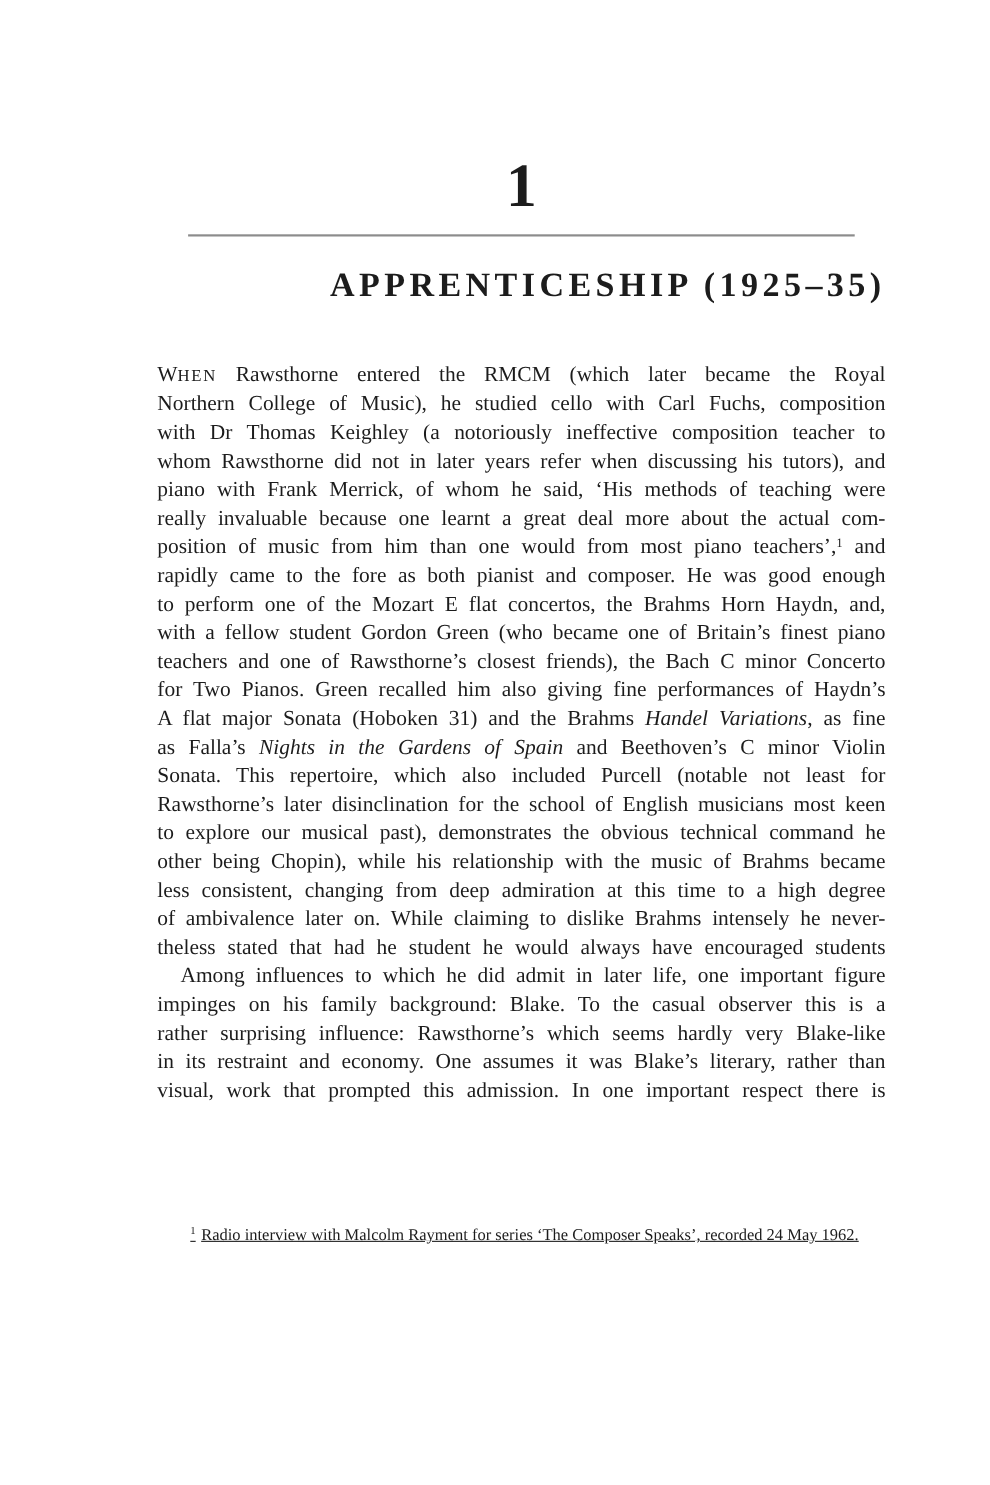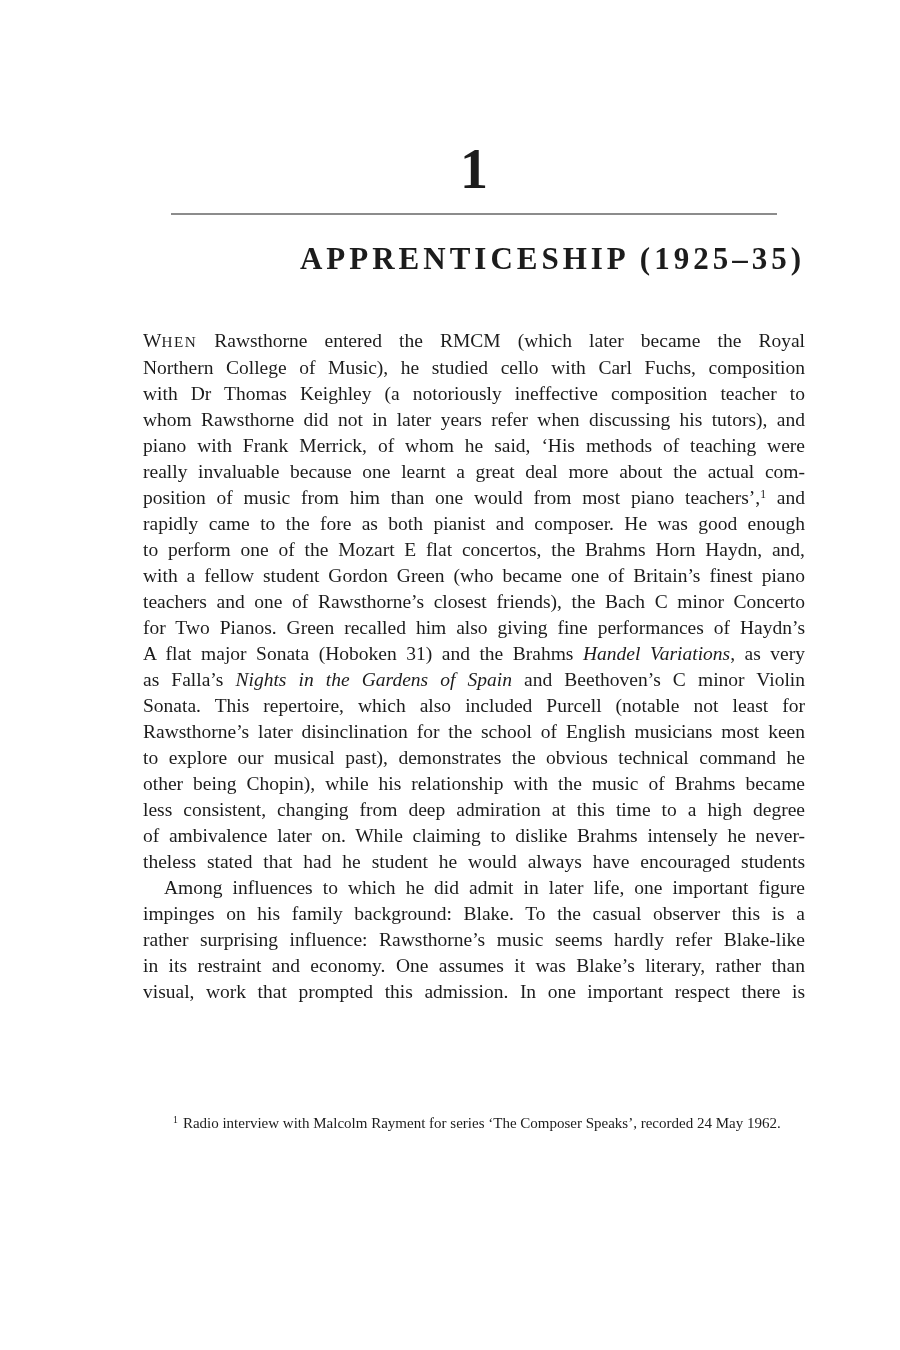--- a/index.html
+++ b/index.html
@@ -77,20 +77,21 @@
   }
   .footnote {
     position: absolute;
     top: 1110px;
     left: 0;
     width: 662px;
     padding-left: 30px;
     box-sizing: border-box;
     font-size: 15px;
     line-height: 20px;
+    text-decoration: underline;
   }
   .fn-sup {
     font-size: 0.65em;
     vertical-align: 0.55em;
     margin-right: 5px;
   }
 </style>
 </head>
 <body>
 
@@ -105,30 +106,30 @@
         <div class="line"><span>with Dr Thomas Keighley (a notoriously ineffective composition teacher to</span></div>
         <div class="line"><span>whom Rawsthorne did not in later years refer when discussing his tutors), and</span></div>
         <div class="line"><span>piano with Frank Merrick, of whom he said, ‘His methods of teaching were</span></div>
         <div class="line"><span>really invaluable because one learnt a great deal more about the actual com-</span></div>
         <div class="line"><span>position of music from him than one would from most piano teachers’,</span><span class="sup">1</span><span> and</span></div>
         <div class="line"><span>rapidly came to the fore as both pianist and composer. He was good enough</span></div>
         <div class="line"><span>to perform one of the Mozart E flat concertos, the Brahms Horn Haydn, and,</span></div>
         <div class="line"><span>with a fellow student Gordon Green (who became one of Britain’s finest piano</span></div>
         <div class="line"><span>teachers and one of Rawsthorne’s closest friends), the Bach C minor Concerto</span></div>
         <div class="line"><span>for Two Pianos. Green recalled him also giving fine performances of Haydn’s</span></div>
-        <div class="line"><span>A flat major Sonata (Hoboken 31) and the Brahms </span><span class="it">Handel Variations</span><span>, as very</span></div>
+        <div class="line"><span>A flat major Sonata (Hoboken 31) and the Brahms </span><span class="it">Handel Variations</span><span>, as fine</span></div>
         <div class="line"><span>as Falla’s </span><span class="it">Nights in the Gardens of Spain</span><span> and Beethoven’s C minor Violin</span></div>
         <div class="line"><span>Sonata. This repertoire, which also included Purcell (notable not least for</span></div>
         <div class="line"><span>Rawsthorne’s later disinclination for the school of English musicians most keen</span></div>
         <div class="line"><span>to explore our musical past), demonstrates the obvious technical command he</span></div>
         <div class="line"><span>other being Chopin), while his relationship with the music of Brahms became</span></div>
         <div class="line"><span>less consistent, changing from deep admiration at this time to a high degree</span></div>
         <div class="line"><span>of ambivalence later on. While claiming to dislike Brahms intensely he never-</span></div>
         <div class="line"><span>theless stated that had he student he would always have encouraged students</span></div>
         <div class="line indent"><span>Among influences to which he did admit in later life, one important figure</span></div>
         <div class="line"><span>impinges on his family background: Blake. To the casual observer this is a</span></div>
-        <div class="line"><span>rather surprising influence: Rawsthorne’s music seems hardly refer Blake-like</span></div>
+        <div class="line"><span>rather surprising influence: Rawsthorne’s which seems hardly very Blake-like</span></div>
         <div class="line"><span>in its restraint and economy. One assumes it was Blake’s literary, rather than</span></div>
         <div class="line"><span>visual, work that prompted this admission. In one important respect there is</span></div>
       </div>
     <div class="footnote"><span class="fn-sup">1</span><span>Radio interview with Malcolm Rayment for series ‘The Composer Speaks’, recorded 24 May 1962.</span></div>
   </div>
 </div>
 
 </body></html>

